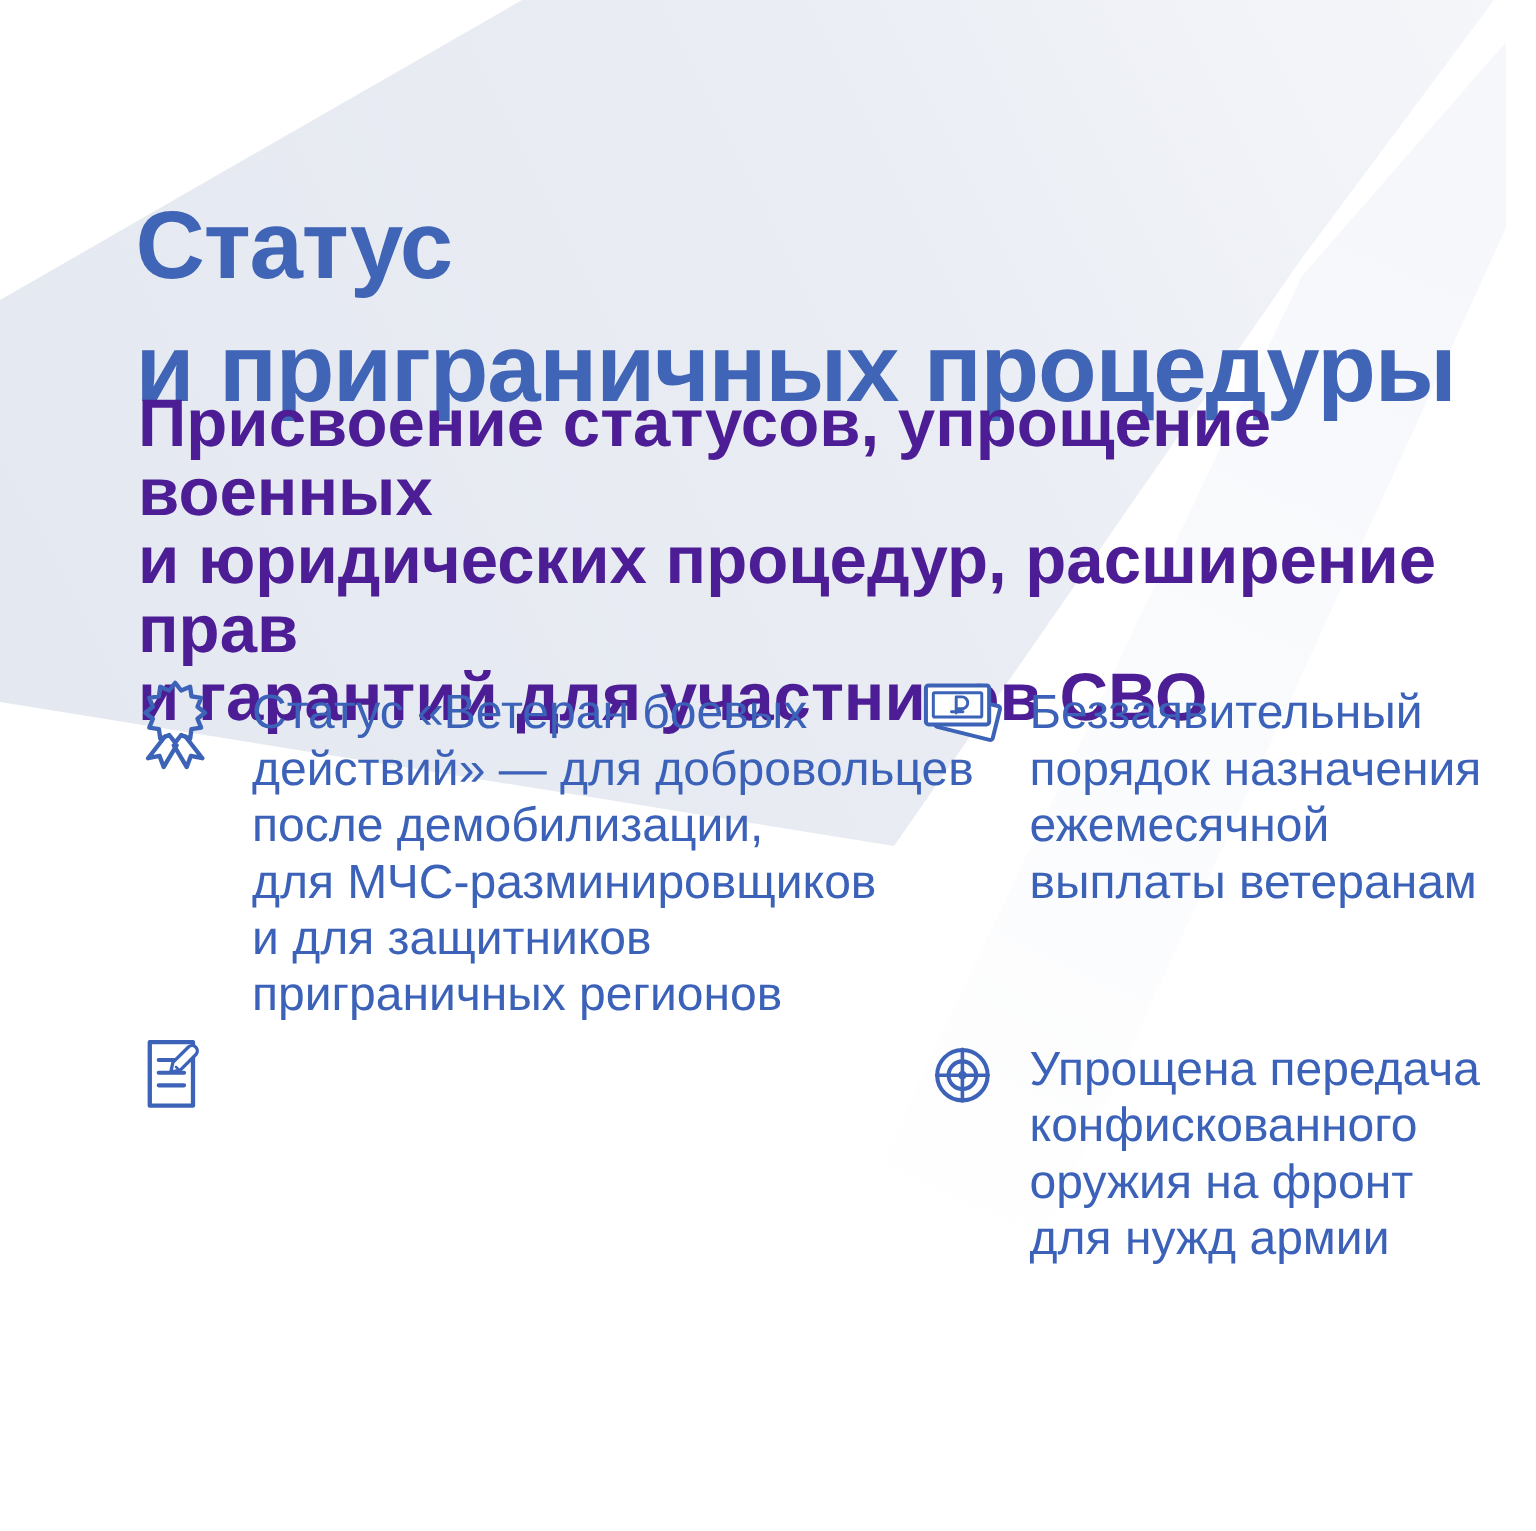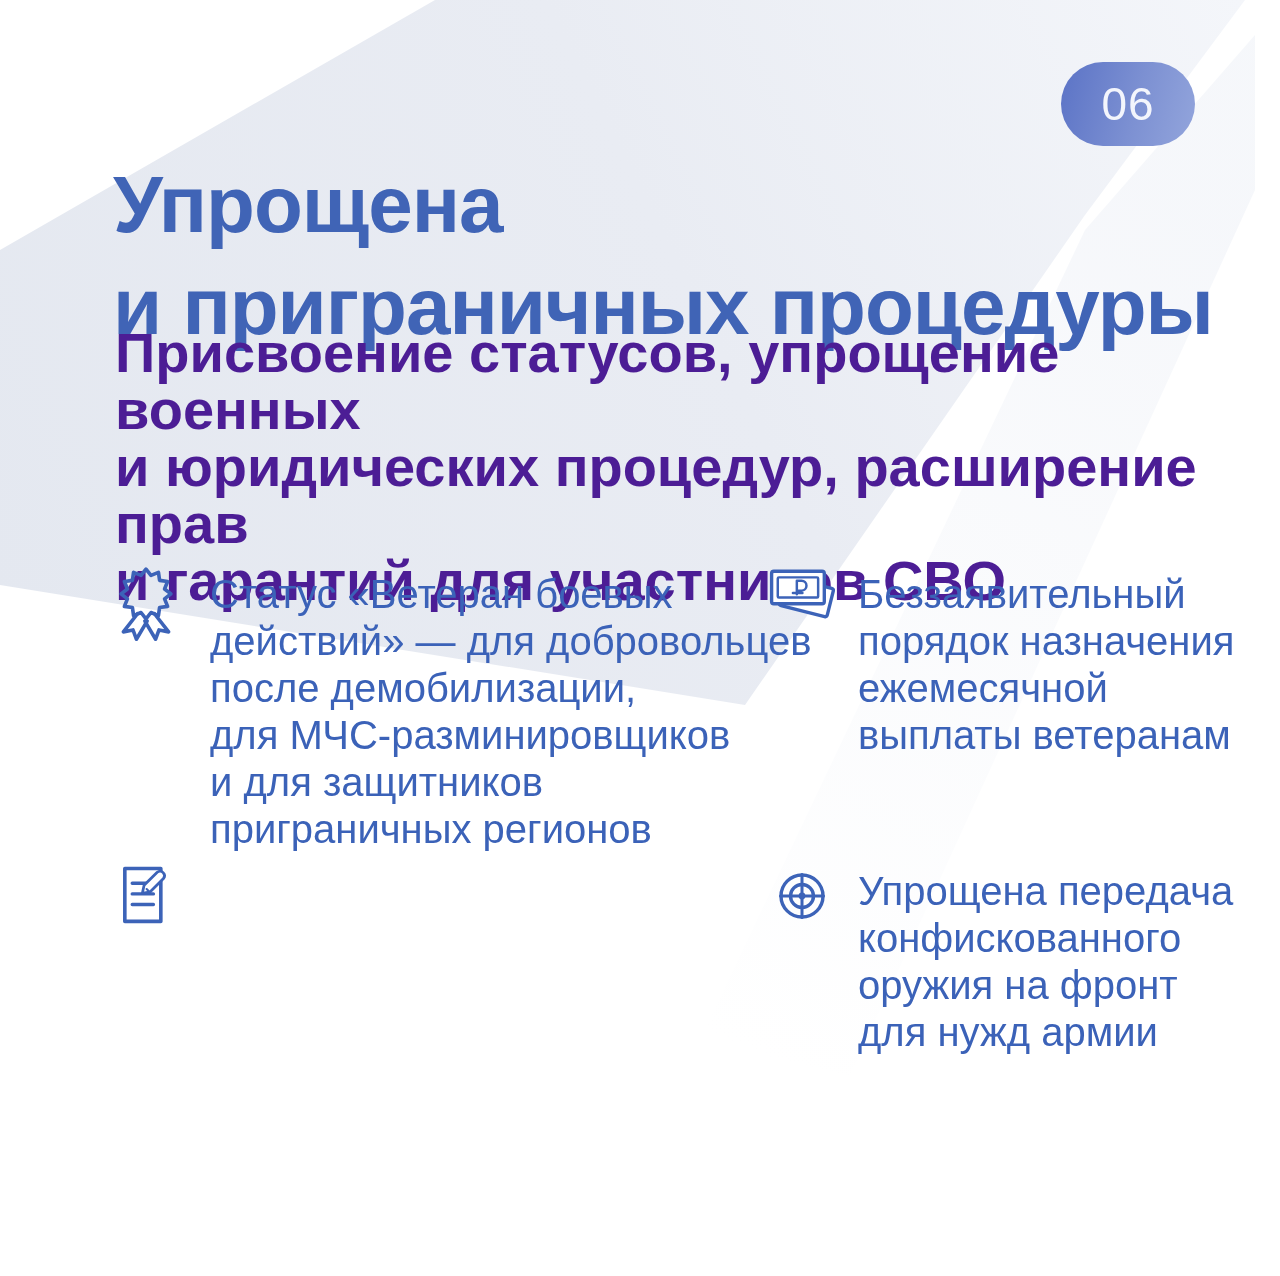--- a/index.html
+++ b/index.html
@@ -68,26 +68,23 @@
         <stop offset="0" stop-color="#eef1f7"></stop>
         <stop offset="1" stop-color="#ffffff"></stop>
       </linearGradient>
     </defs>
     <polygon points="0,250 435,0 1245,0 1085,215 745,705 0,585" fill="url(#wm1)"></polygon>
     <polygon points="700,1040 1085,230 1255,35 1255,190 850,1076" fill="url(#wm2)" opacity="0.55"></polygon>
   </svg>
 
   <div class="content">
 
-    <div class="badge">
-      <span>06</span>
-    </div>
 
     <h1 class="title">
-      <span>Упрощена</span>
+      <span>Статус</span>
       <span>и приграничных процедуры</span>
     </h1>
 
     <div class="subtitle">Присвоение статусов, упрощение военных
 и юридических процедур, расширение прав
 и гарантий для участников СВО</div>
 
     <div class="item-icon" id="i1">
       <svg width="80" height="86" viewBox="0 0 68 76" fill="none" stroke="currentColor" stroke-width="3.2" stroke-linejoin="round" stroke-linecap="round">
         <polygon points="56,30 50.4,34.4 53.1,41 46,42 45,49.1 38.4,46.4 34,52 29.6,46.4 23,49.1 22,42 14.9,41 17.6,34.4 12,30 17.6,25.6 14.9,19 22,18 23,10.9 29.6,13.6 34,8 38.4,13.6 45,10.9 46,18 53.1,19 50.4,25.6"></polygon>

